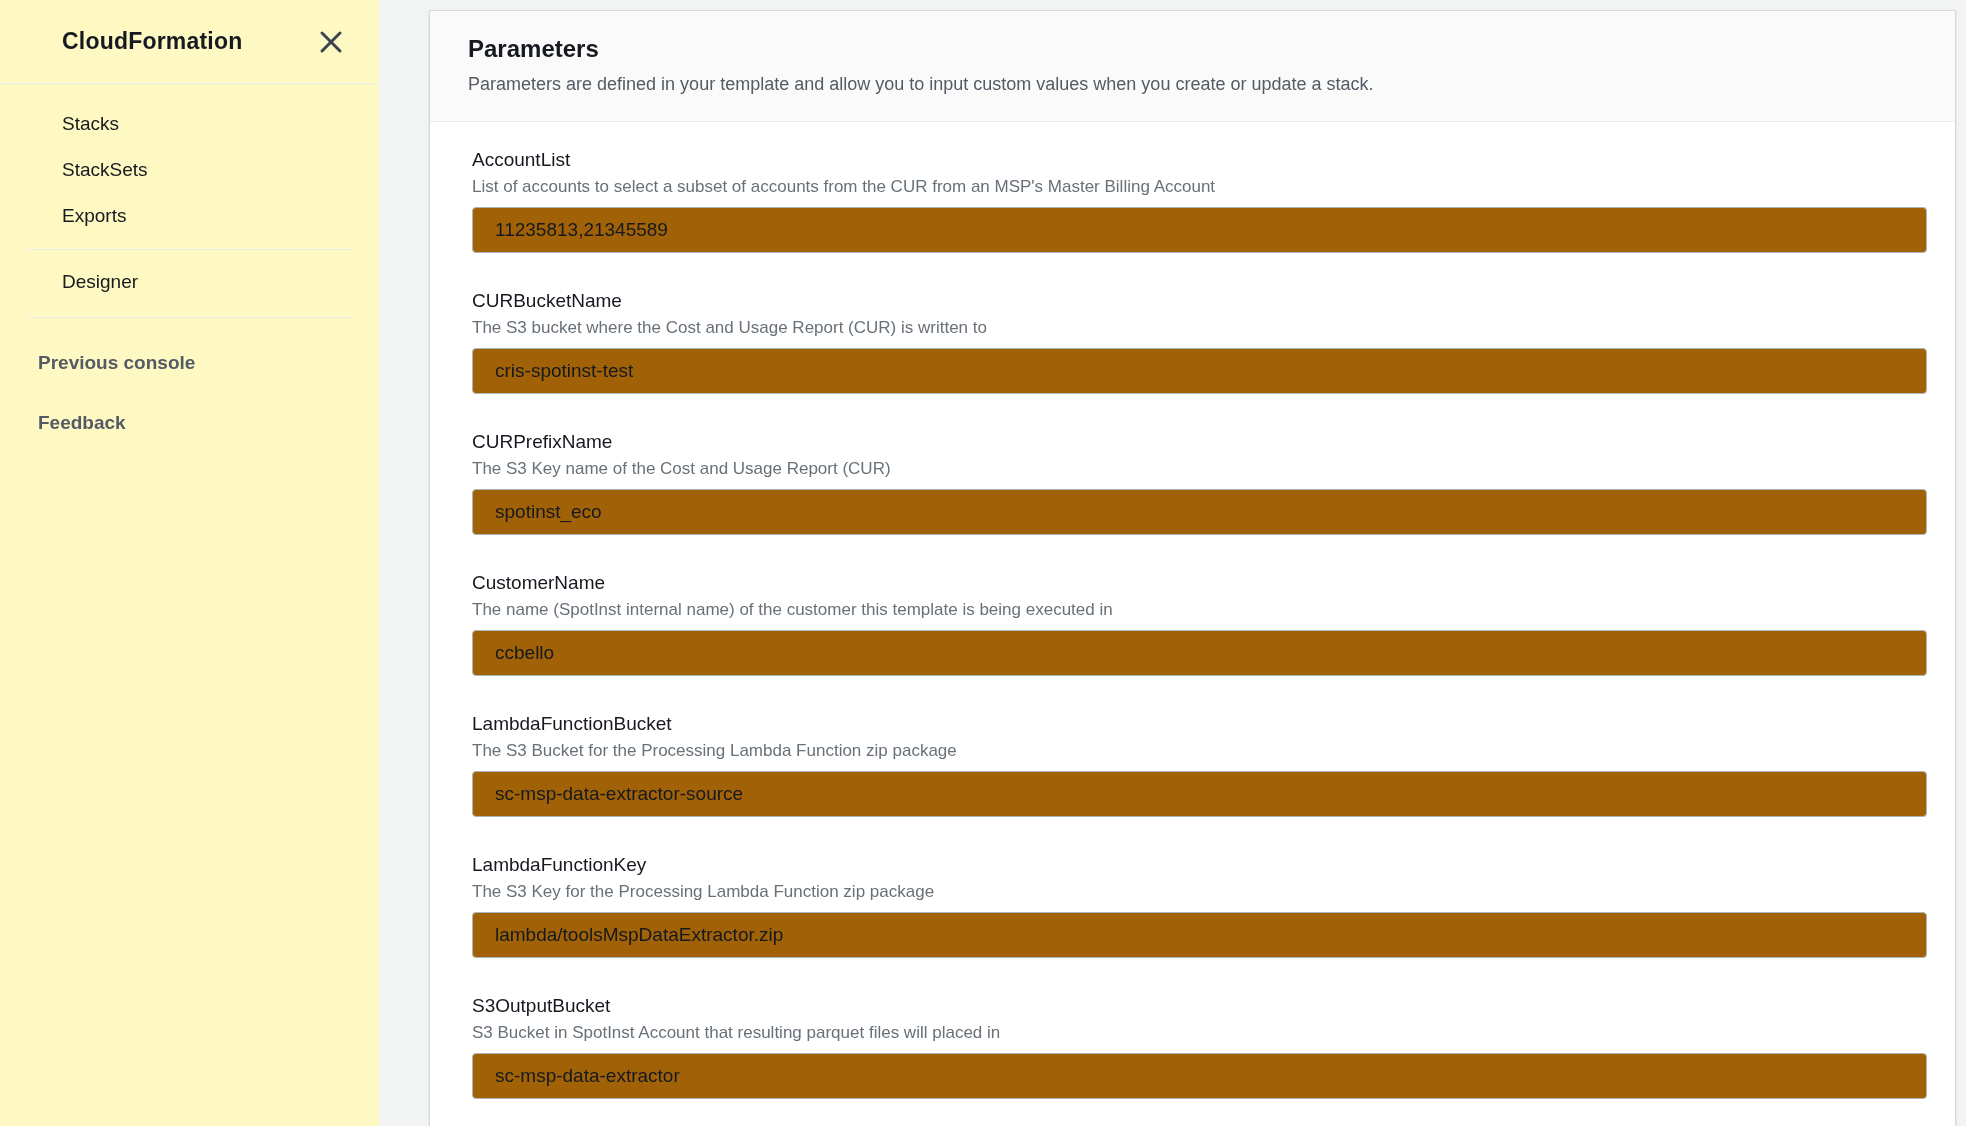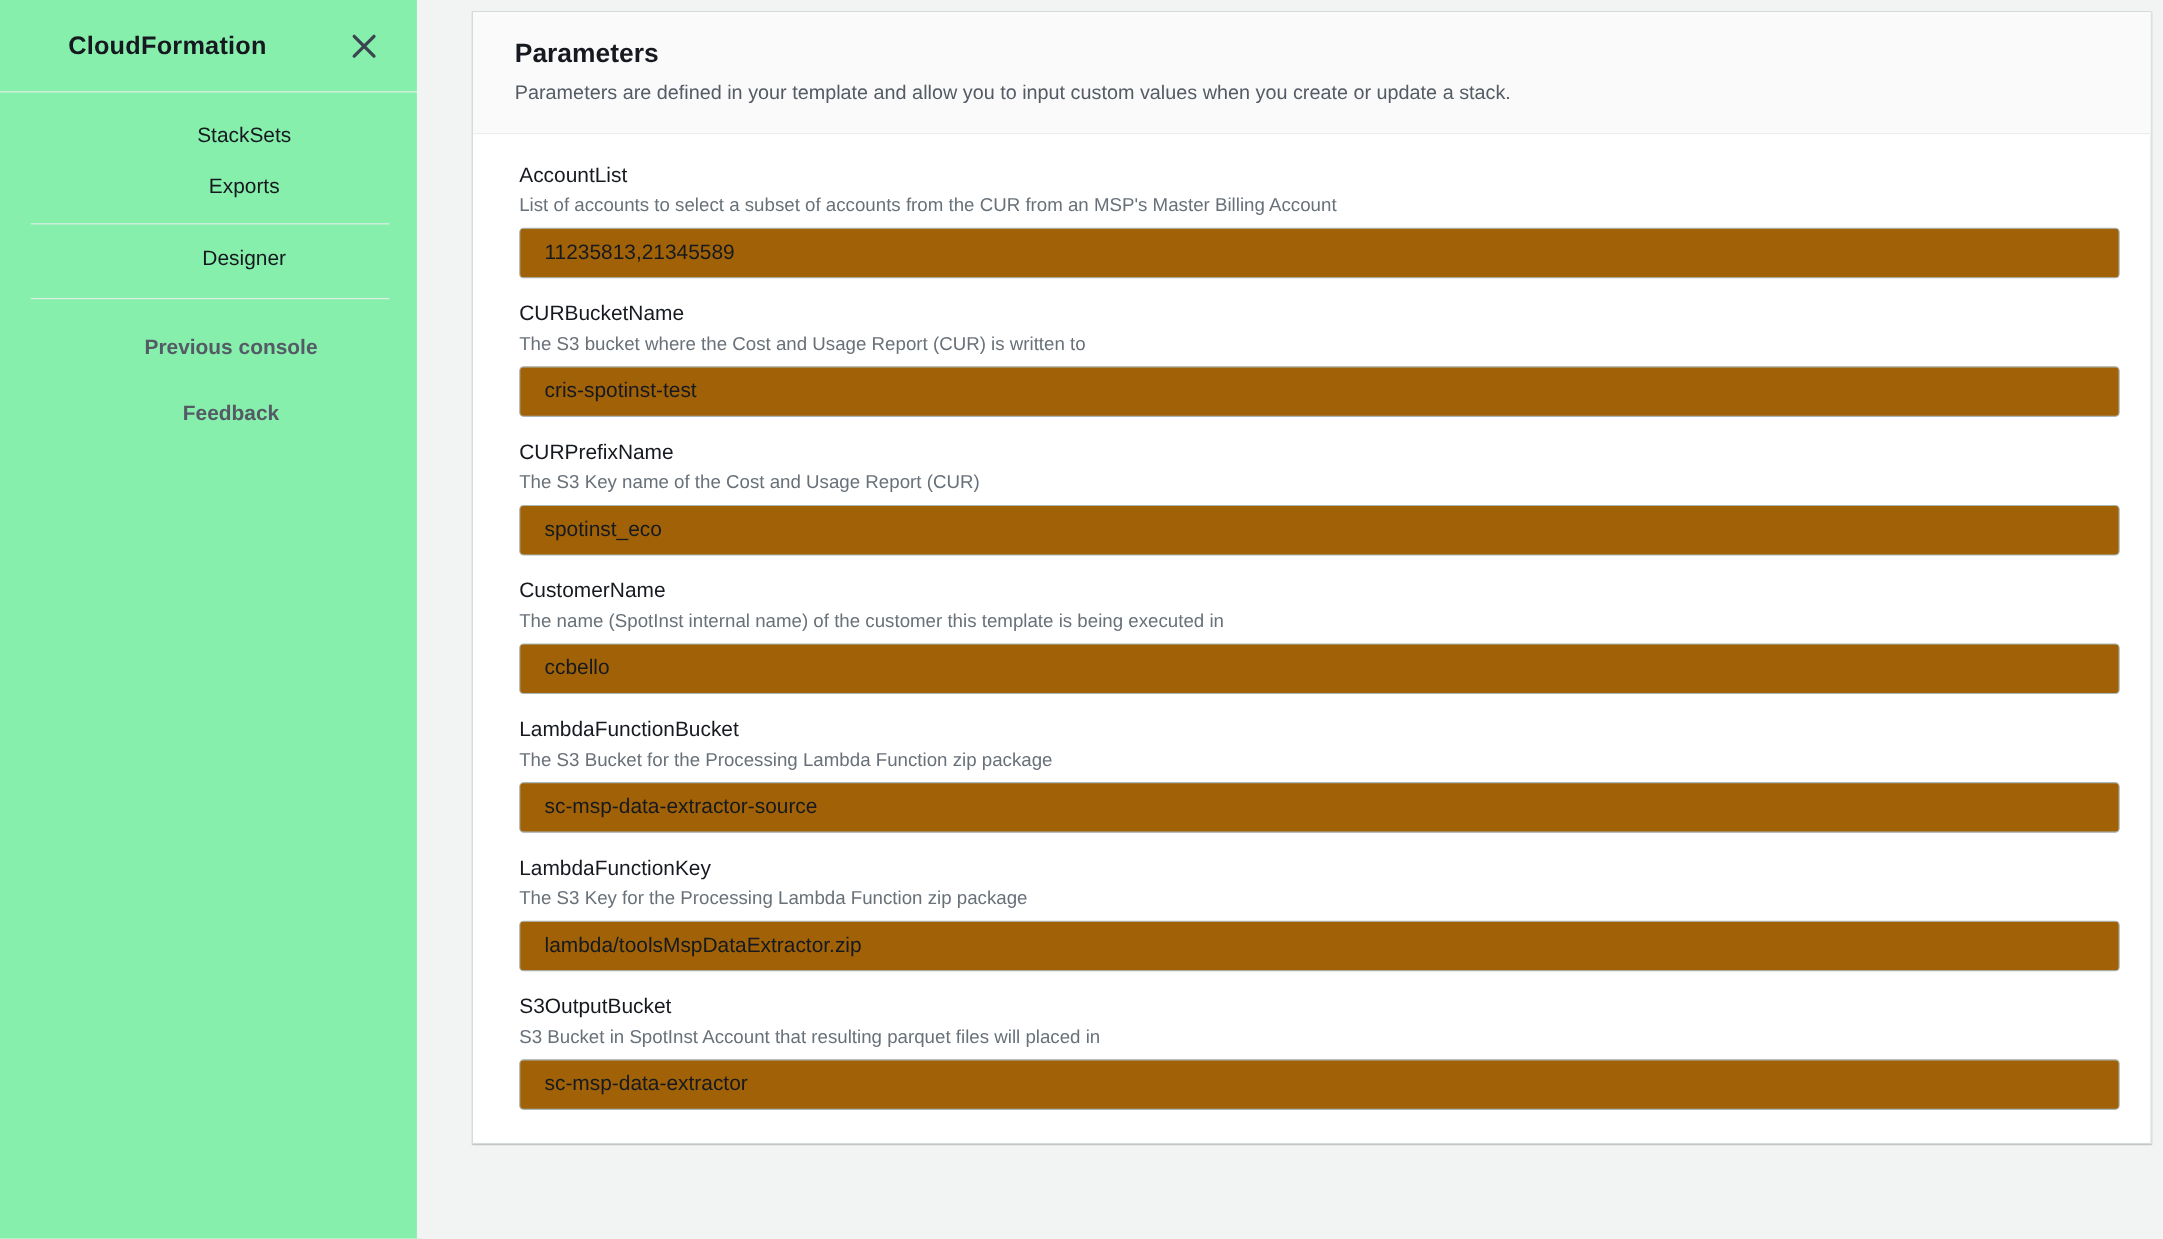--- a/index.html
+++ b/index.html
@@ -21,23 +21,22 @@
     font-family: "Liberation Sans", "DejaVu Sans", sans-serif;
     background: var(--page-bg);
     color: var(--text);
   }
   
   .sidebar {
     position: absolute;
     left: 0; top: 0;
     width: 383px;
     height: 1126px;
-    background: #86efac;
+    background: #fef9c3;
     border-right: 1px solid #c9cfcf;
-    text-align: center;
   }
   .sidebar-header {
     display: flex;
     align-items: center;
     height: 84px;
     padding: 0 34px 0 62px;
     border-bottom: 1px solid var(--divider);
   }
   .sidebar-title {
     font-size: 23px;
@@ -107,21 +106,21 @@
     font-size: 24px;
     font-weight: 700;
     color: var(--text);
   }
   .card-desc {
     margin-top: 11px;
     font-size: 18px;
     color: var(--muted);
   }
   .card-body { padding: 26px 28px 30px 42px; }
-  .field { margin-bottom: 21px; }
+  .field { margin-bottom: 36px; }
   .field:last-child { margin-bottom: 0; }
   .field-label {
     display: block;
     font-size: 19px;
     line-height: 24px;
     color: var(--text);
     margin-bottom: 4px;
   }
   .field-desc {
     font-size: 17px;
@@ -150,20 +149,21 @@
     <button class="close-btn">
       <span>
         <svg width="26" height="26" viewBox="0 0 26 26">
           <line x1="4" y1="4" x2="22" y2="22" stroke="#3a4550" stroke-width="3" stroke-linecap="round"></line>
           <line x1="22" y1="4" x2="4" y2="22" stroke="#3a4550" stroke-width="3" stroke-linecap="round"></line>
         </svg>
       </span>
     </button>
   </div>
   <nav class="sidebar-nav">
+    <a class="nav-link">Stacks</a>
     <a class="nav-link">StackSets</a>
     <a class="nav-link">Exports</a>
     <hr class="nav-divider">
     <a class="nav-link">Designer</a>
     <hr class="nav-divider second">
     <a class="footer-link">Previous console</a>
     <a class="footer-link">Feedback</a>
   </nav>
 </aside>
 

